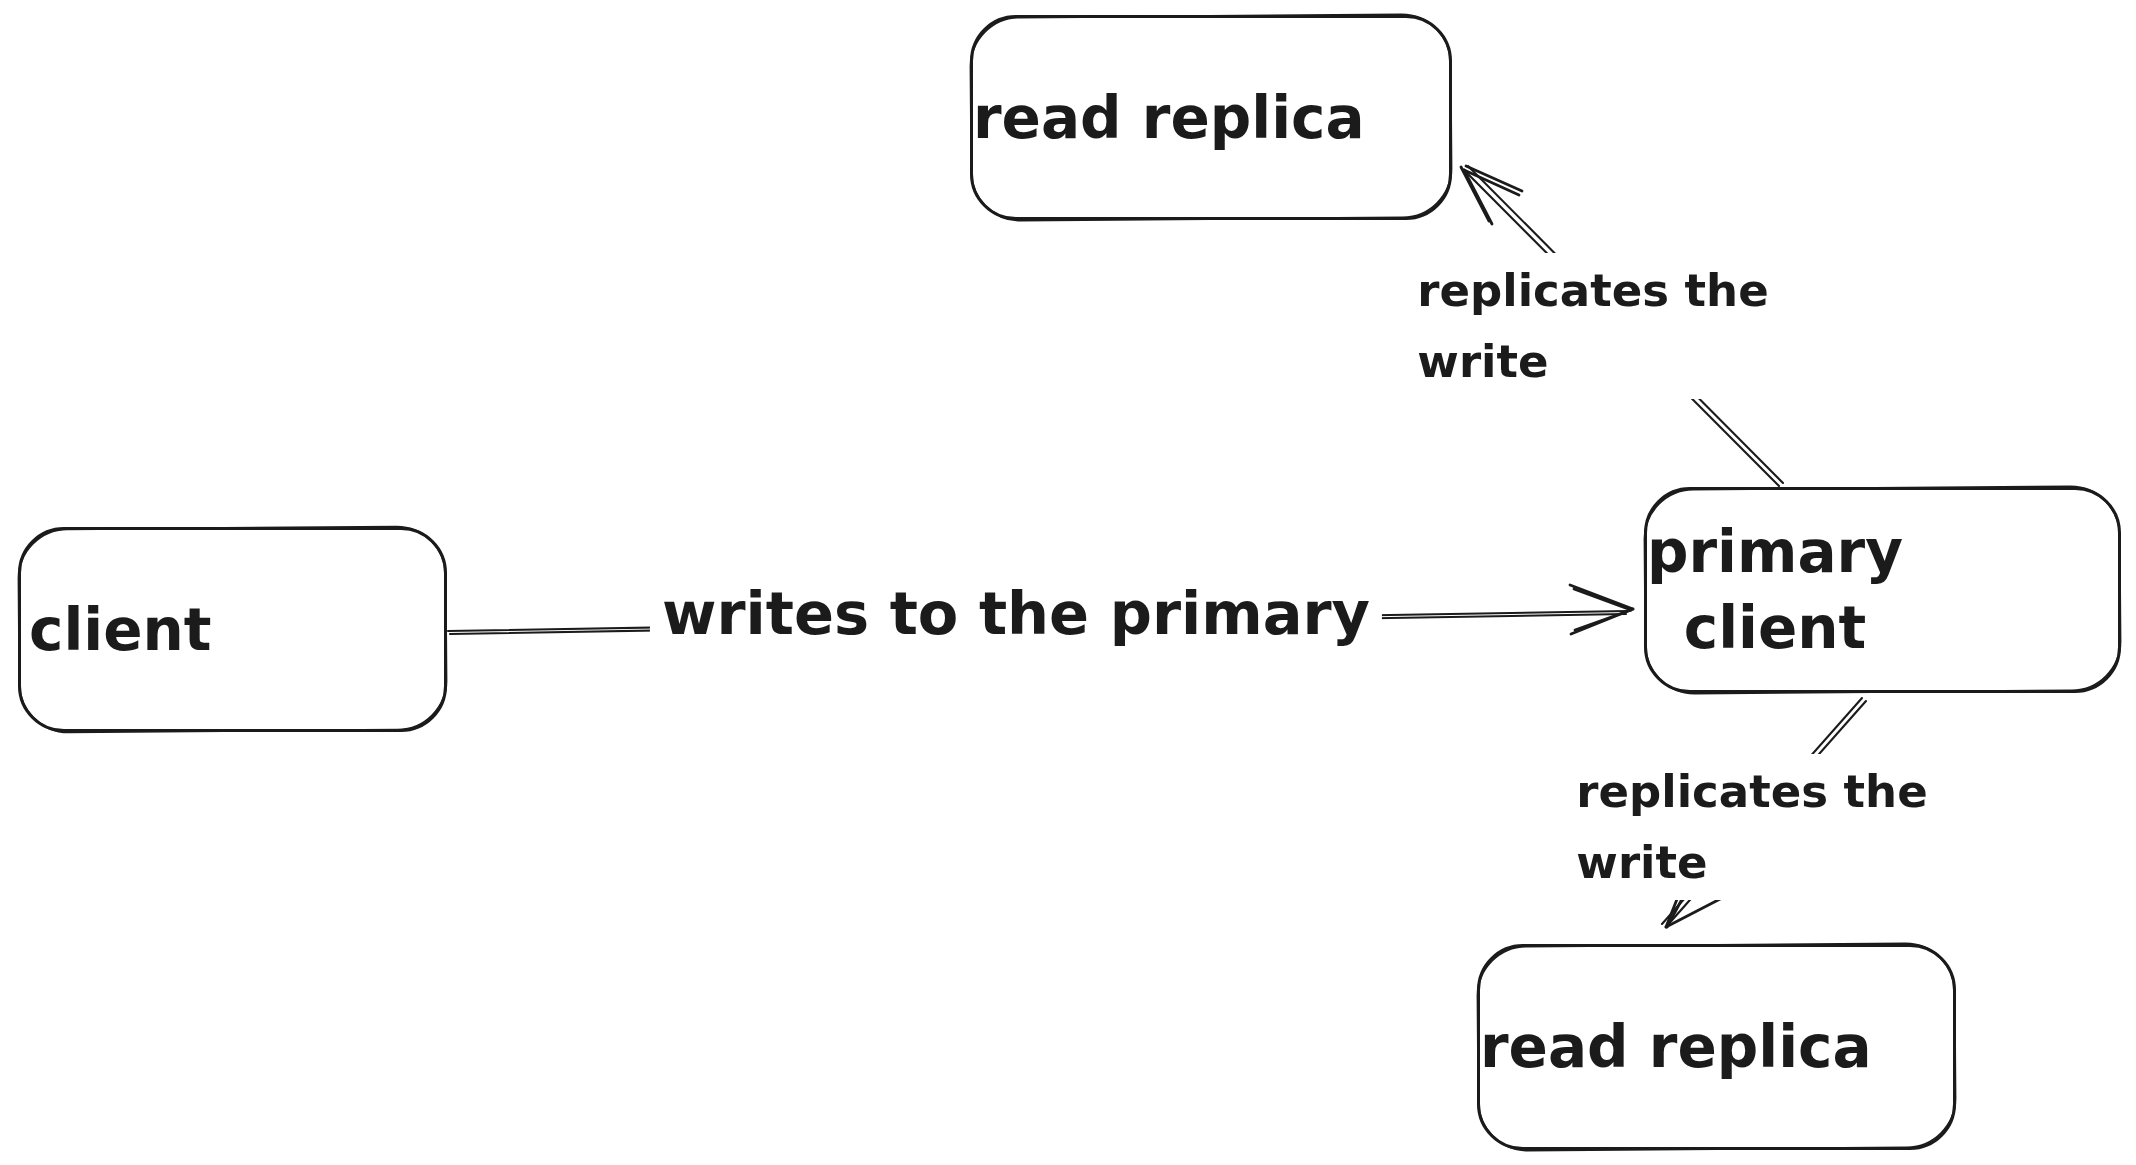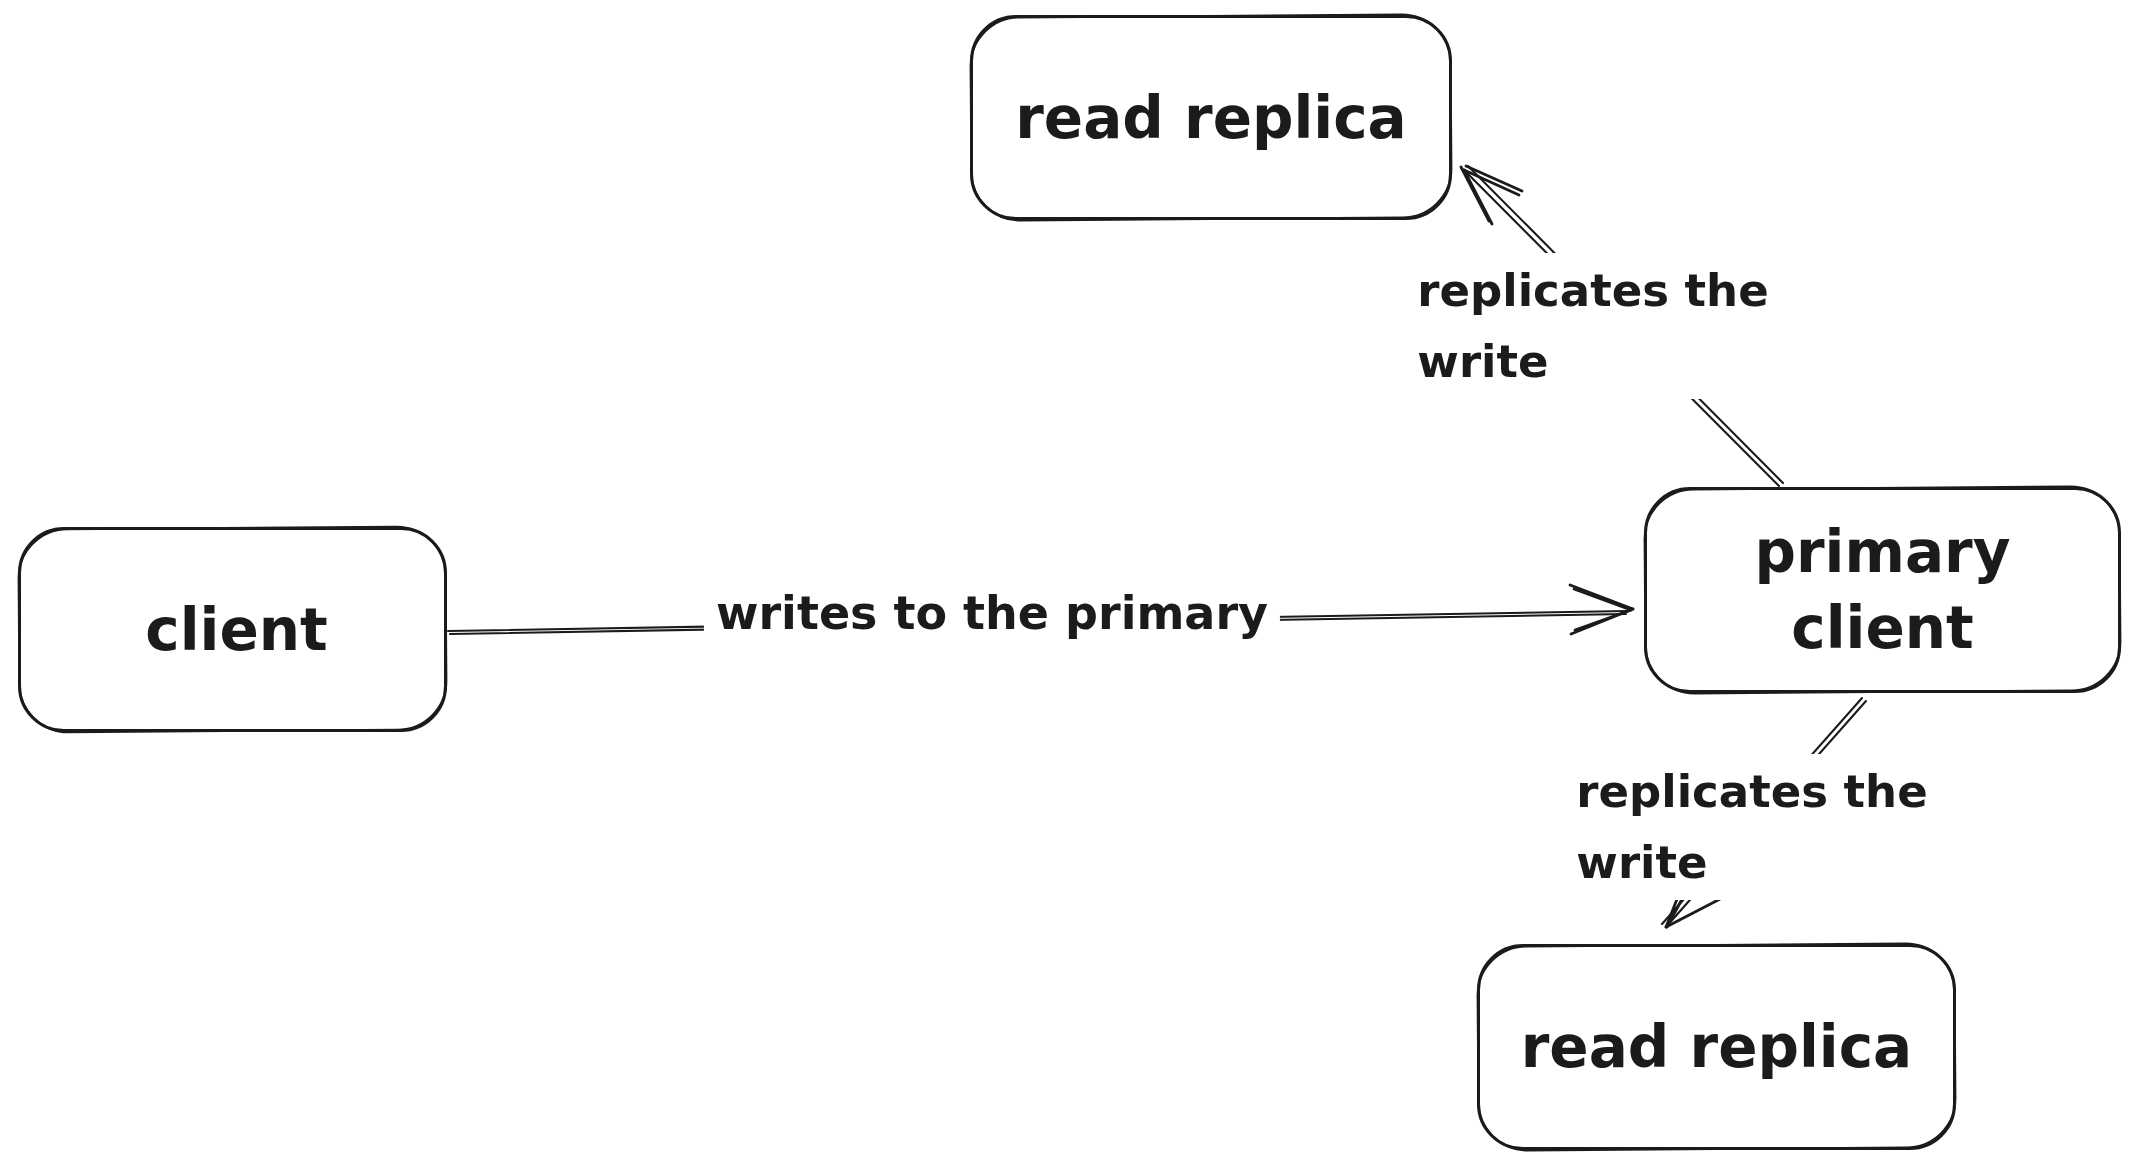--- a/index.html
+++ b/index.html
@@ -23,31 +23,31 @@
   .edge-label{
     position:absolute;
     transform:translate(-50%,-50%);
     background:#ffffff;
     font-weight:700;
     z-index:2;
     padding:2px 12px;
     white-space:nowrap;
   }
   .edge-label .ln{display:block;}
-  #label-writes{left:992px;top:613px;font-size:46px;}
+  #label-writes{left:1016px;top:613px;font-size:59px;}
   #label-rep-top{left:1593px;top:326px;font-size:45px;line-height:71px;}
   #label-rep-bottom{left:1752px;top:827px;font-size:45px;line-height:71px;}
   
   .node{
     position:absolute;
     box-sizing:border-box;
     background:#ffffff;
     border:3.5px solid #1b1b1b;
     border-radius:46px;
-    display:flex;align-items:center;justify-content:center;
+    display:flex;align-items:center;justify-content:flex-start;
     text-align:center;
     font-size:58px;font-weight:700;
     z-index:3;
   }
   
   .node::before{
     content:"";
     position:absolute;inset:-3px;
     border:2px solid #1b1b1b;
     border-radius:50px;

